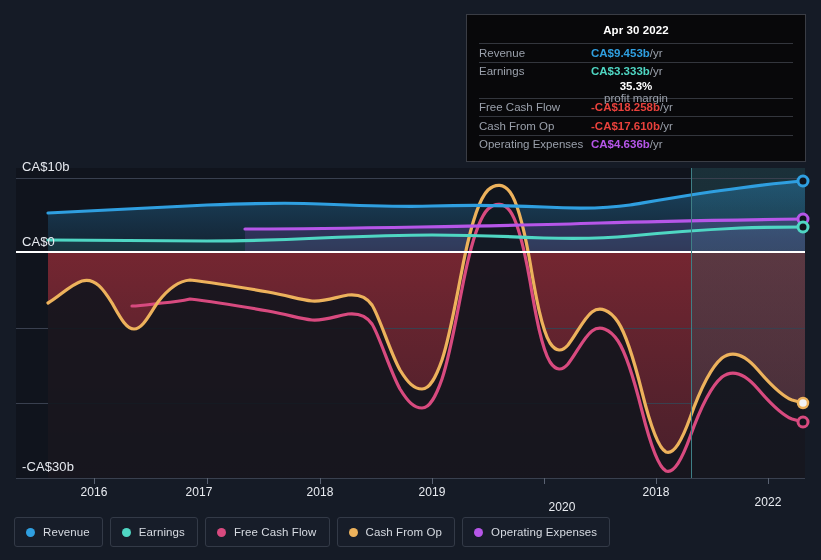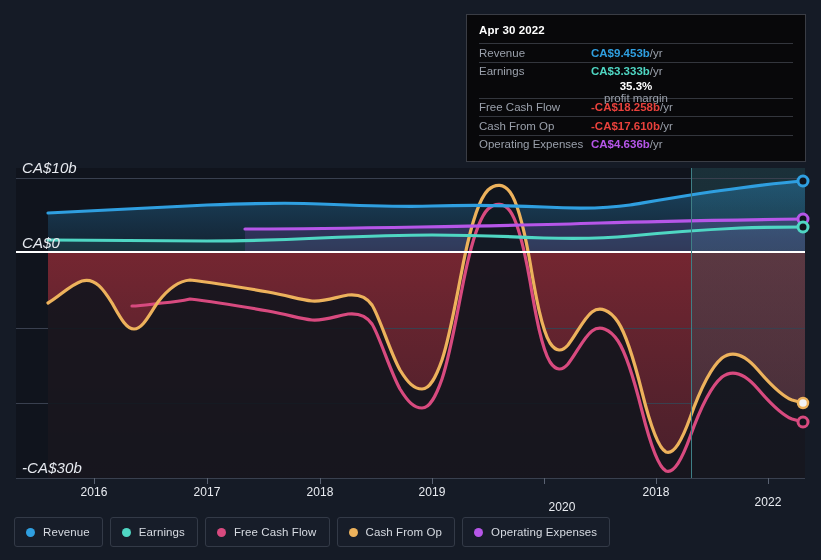--- a/index.html
+++ b/index.html
@@ -33,25 +33,24 @@
     height: 500px;
   }
   #plot-svg {
     position: absolute;
     left: 0; top: 0;
   }
 
   
   .y-axis-label {
     position: absolute;
-    font-size: 15px;
+    font-size: 13px;
     color: #e6e9ef;
     white-space: nowrap;
     letter-spacing: 0.1px;
-    font-style: italic;
   }
   .x-axis-label {
     position: absolute;
     font-size: 12px;
     color: #e9ecf1;
     white-space: nowrap;
     transform: translateX(-50%);
     letter-spacing: 0.1px;
   }
 
@@ -66,20 +65,21 @@
     box-sizing: border-box;
     padding: 9px 12px 8px 12px;
     z-index: 40;
   }
   #tooltip-date {
     font-size: 11.5px;
     font-weight: bold;
     color: #ffffff;
     padding-bottom: 7px;
     letter-spacing: 0.1px;
+    text-align: center;
   }
   .tt-row {
     display: flex;
     align-items: center;
     border-top: 1px solid #33363d;
     height: 17.5px;
     font-size: 11.5px;
   }
   .tt-row.noline { border-top: none; flex-direction: column; }
   .tt-label {
@@ -228,21 +228,21 @@
         <line x1="656" y1="478" x2="656" y2="484"></line>
         <line x1="768" y1="478" x2="768" y2="484"></line>
       </g>
     </svg>
 
     <div class="y-axis-label" style="left:22px; top:159px;">CA$10b</div>
     <div class="y-axis-label" style="left:22px; top:234px;">CA$0</div>
     <div class="y-axis-label" style="left:22px; top:459px;">-CA$30b</div>
 
     <div class="x-axis-label" style="left:94px;  top:485px;">2016</div>
-    <div class="x-axis-label" style="left:207px; top:485px;">2017</div>
+    <div class="x-axis-label" style="left:199px; top:485px;">2017</div>
     <div class="x-axis-label" style="left:320px; top:485px;">2018</div>
     <div class="x-axis-label" style="left:432px; top:485px;">2019</div>
     <div class="x-axis-label" style="left:544px; top:500px;margin-left:18px;">2020</div>
     <div class="x-axis-label" style="left:656px; top:485px;">2018</div>
     <div class="x-axis-label" style="left:768px; top:495px;">2022</div>
   </div>
 
   <div id="tooltip">
     <div id="tooltip-date">Apr 30 2022</div>
 

